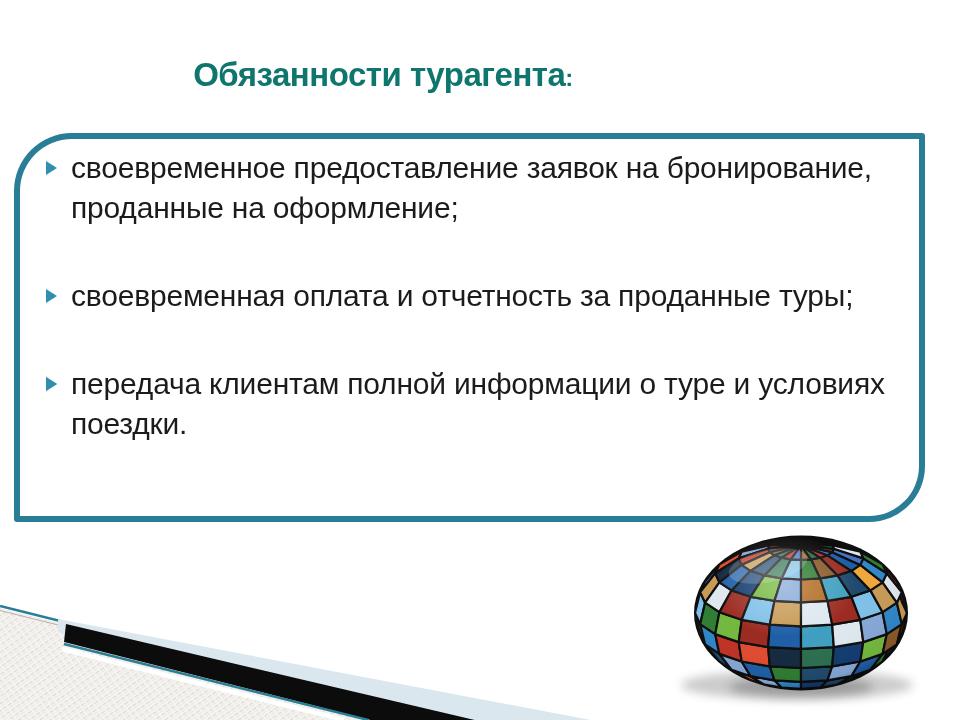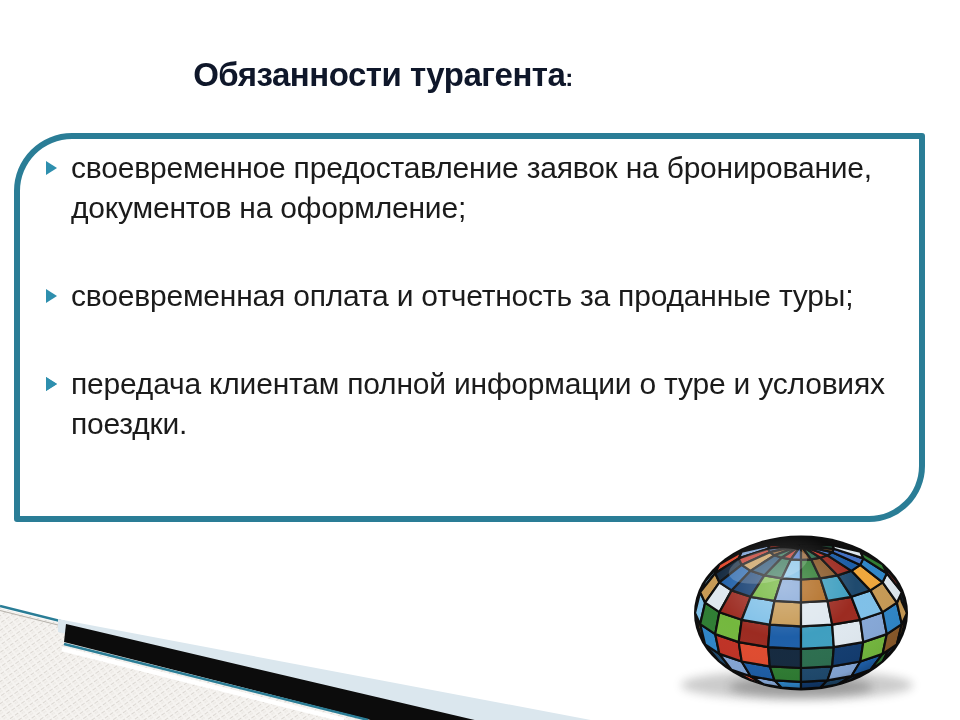--- a/index.html
+++ b/index.html
@@ -18,21 +18,21 @@
     margin:0 auto;
     font-family:"Liberation Sans","DejaVu Sans",sans-serif;
   }
   .title{
     position:absolute;
     left:0;top:56px;width:766px;
     text-align:center;
     font-size:33px;
     font-weight:bold;
     letter-spacing:-0.5px;
-    color:#0f172a;
+    color:#0f766e;
     white-space:nowrap;
   }
   .title .colon{font-size:24px;font-weight:bold;}
   .content-box{
     position:absolute;
     left:14px;top:133px;
     width:911px;height:389px;
     box-sizing:border-box;
     border:6px solid var(--accent_teal);
     border-radius:58px 3px 56px 3px;
@@ -70,21 +70,21 @@
 <body>
 
 <div class="slide">
 
   <div class="title"><span>Обязанности турагента</span><span class="colon">:</span></div>
 
   <div class="content-box">
     <ul class="bullets">
       <li>
         <span class="tri"></span>
-        <span>своевременное предоставление заявок на бронирование, документов на оформление;</span>
+        <span>своевременное предоставление заявок на бронирование, проданные на оформление;</span>
       </li>
       <li>
         <span class="tri"></span>
         <span>своевременная оплата и отчетность за проданные туры;</span>
       </li>
       <li>
         <span class="tri"></span>
       </li>
       <li>
         <span class="tri"></span>

